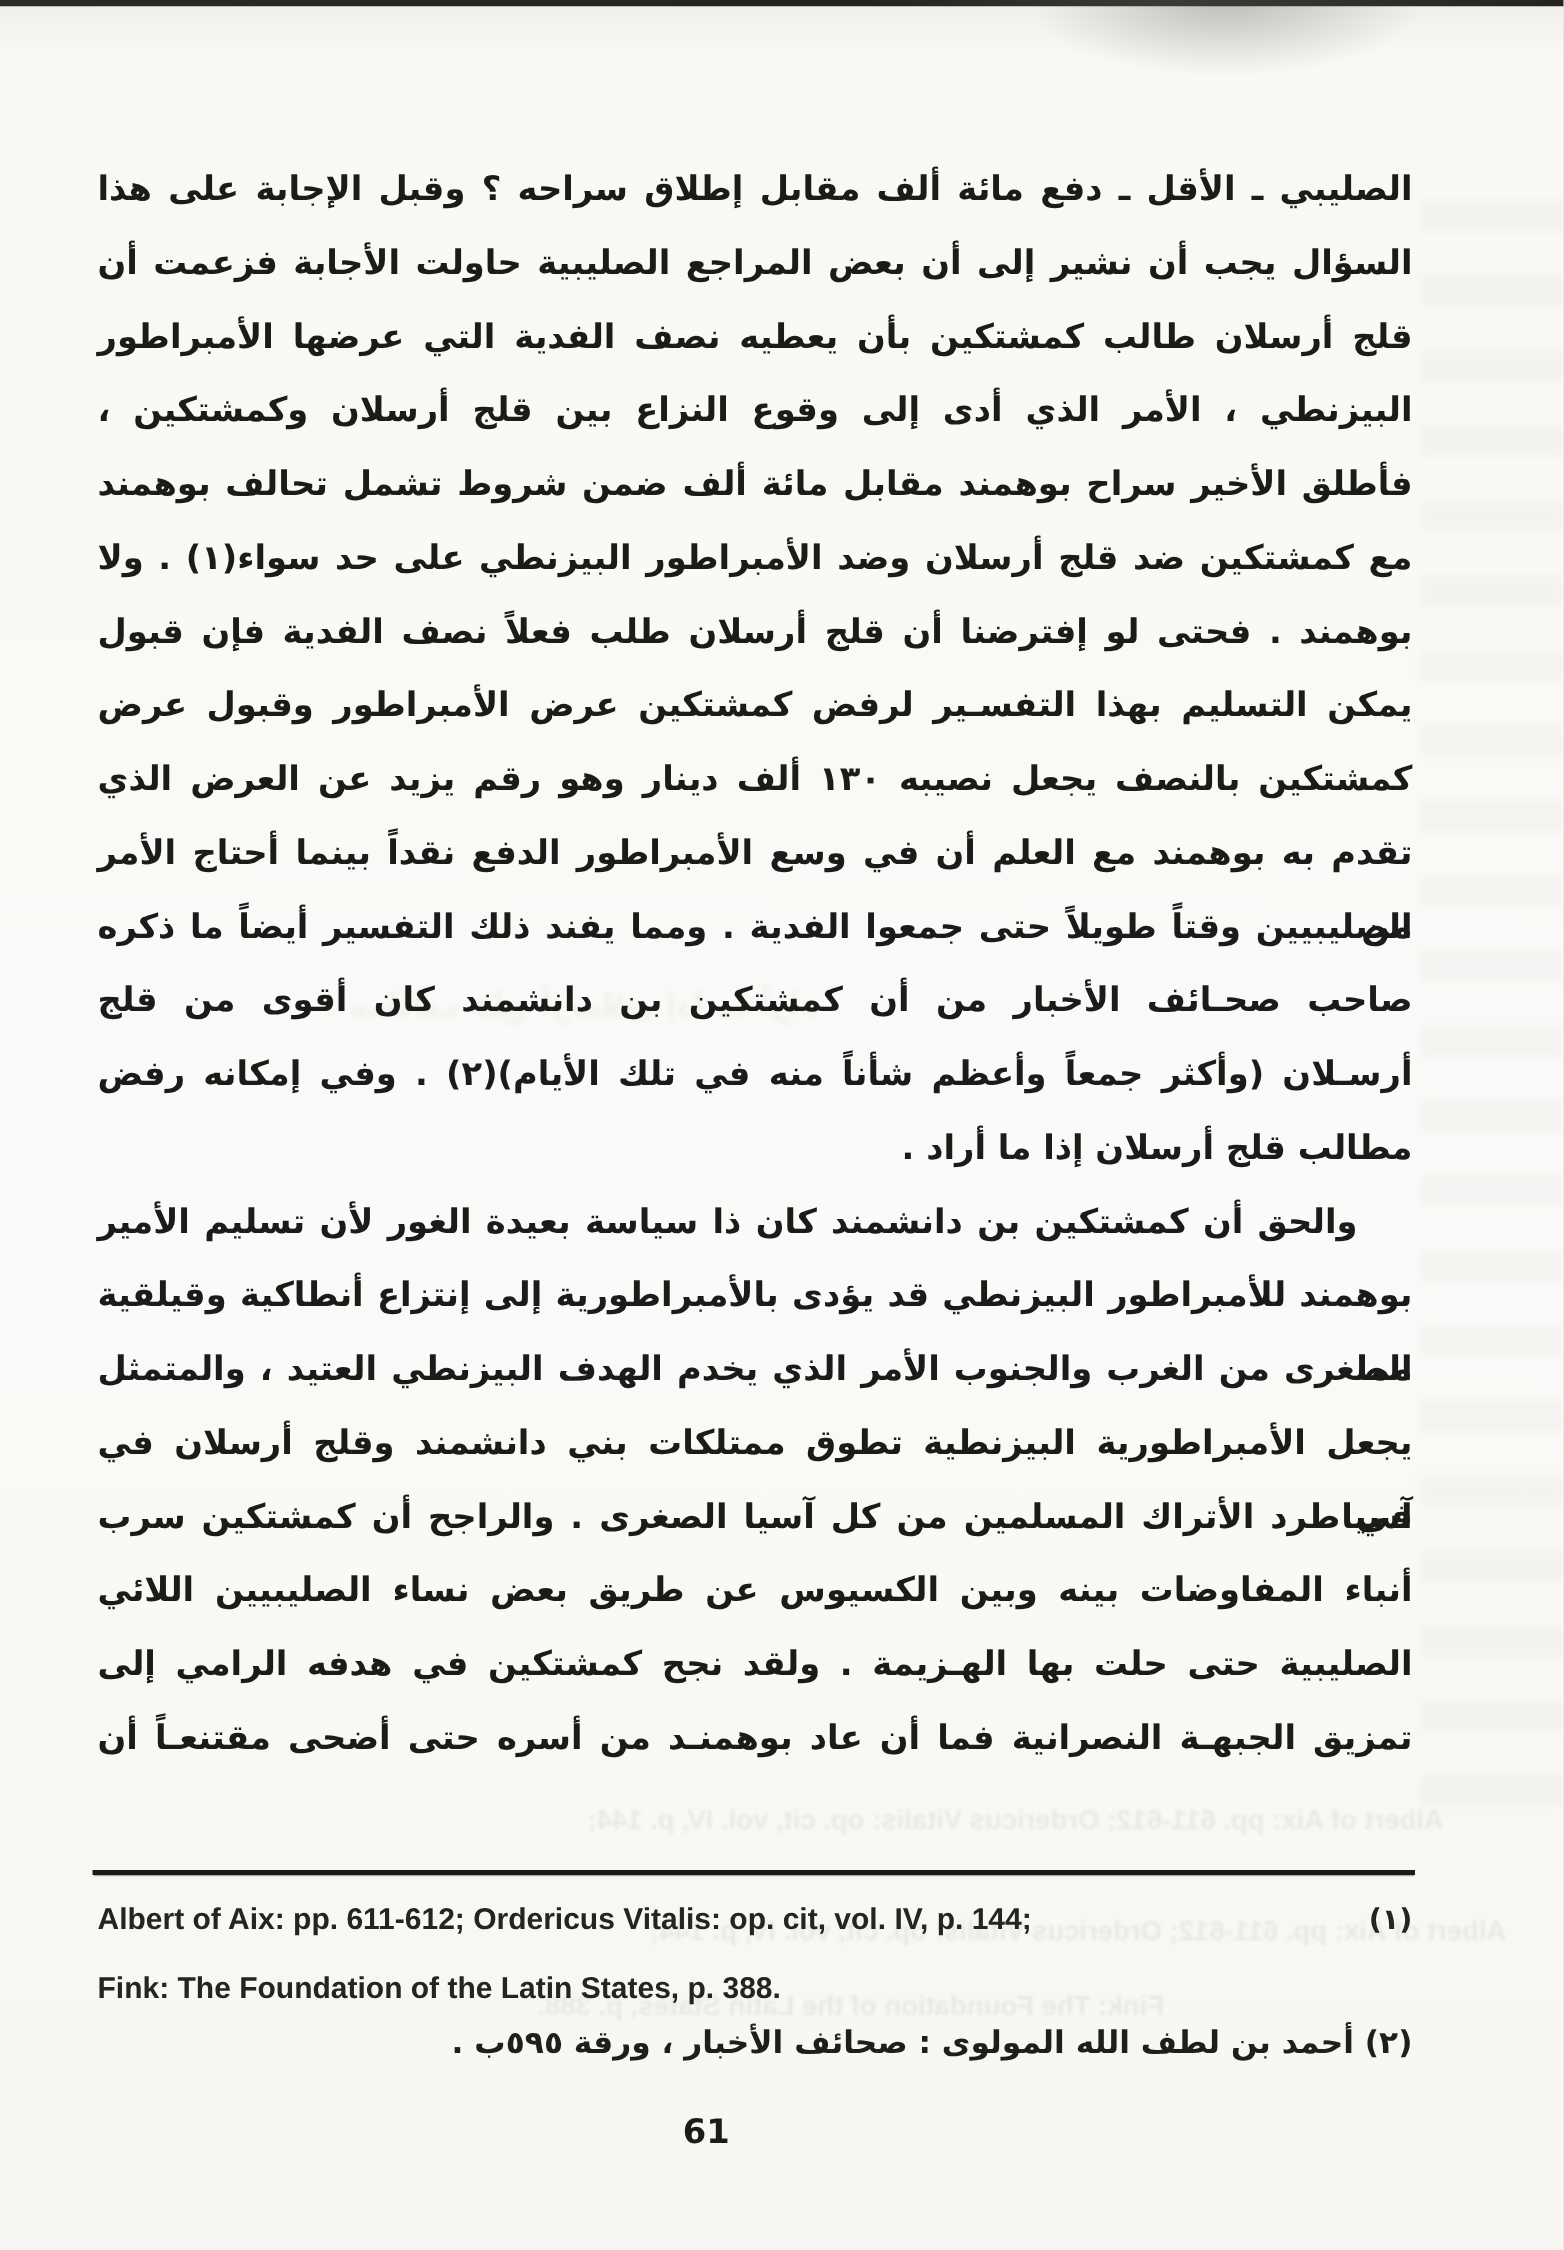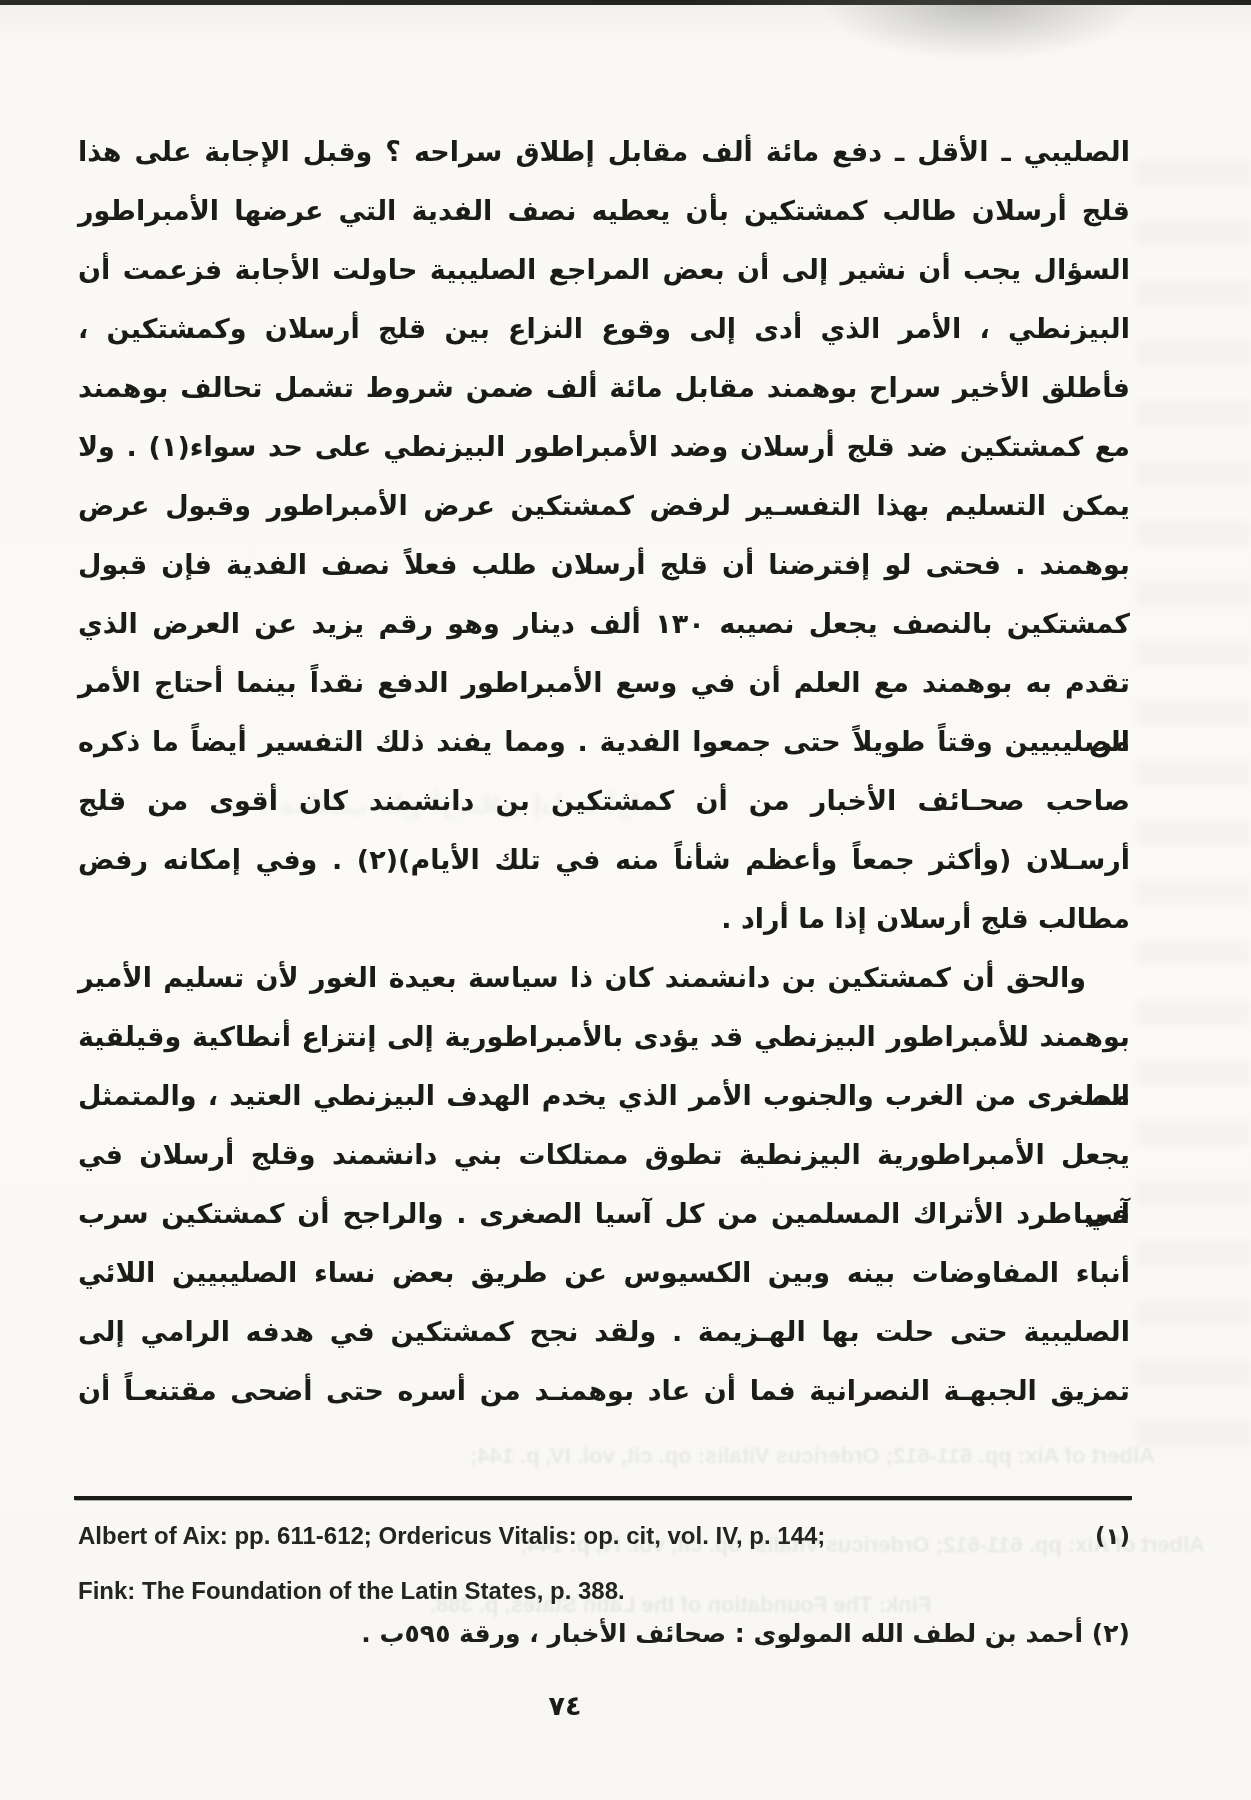--- a/index.html
+++ b/index.html
@@ -104,27 +104,27 @@
   <div class="margin-smudge"></div>
 
   <div class="ghost" style="top:1443px;left:470px;">Albert of Aix: pp. 611-612; Ordericus Vitalis: op. cit, vol. IV, p. 144;</div>
   <div class="ghost" style="top:1532px;left:520px;">Albert of Aix: pp. 611-612; Ordericus Vitalis: op. cit, vol. IV, p. 144;</div>
   <div class="ghost" style="top:1592px;left:430px;">Fink: The Foundation of the Latin States, p. 388.</div>
   <div class="ghost ar" style="top:790px;left:260px;font-size:26px;">مطالب قلج أرسلان إذا ما أراد .</div>
 
   <main class="body-text" dir="rtl">
     <section>
       <div class="line">الصليبي ـ الأقل ـ دفع مائة ألف مقابل إطلاق سراحه ؟ وقبل الإجابة على هذا</div>
+      <div class="line">السؤال يجب أن نشير إلى أن بعض المراجع الصليبية حاولت الأجابة فزعمت أن</div>
       <div class="line">قلج أرسلان طالب كمشتكين بأن يعطيه نصف الفدية التي عرضها الأمبراطور</div>
-      <div class="line">السؤال يجب أن نشير إلى أن بعض المراجع الصليبية حاولت الأجابة فزعمت أن</div>
       <div class="line">البيزنطي ، الأمر الذي أدى إلى وقوع النزاع بين قلج أرسلان وكمشتكين ،</div>
       <div class="line">فأطلق الأخير سراح بوهمند مقابل مائة ألف ضمن شروط تشمل تحالف بوهمند</div>
       <div class="line">مع كمشتكين ضد قلج أرسلان وضد الأمبراطور البيزنطي على حد سواء(١) . ولا</div>
+      <div class="line">بوهمند . فحتى لو إفترضنا أن قلج أرسلان طلب فعلاً نصف الفدية فإن قبول</div>
       <div class="line">يمكن التسليم بهذا التفسـير لرفض كمشتكين عرض الأمبراطور وقبول عرض</div>
-      <div class="line">بوهمند . فحتى لو إفترضنا أن قلج أرسلان طلب فعلاً نصف الفدية فإن قبول</div>
       <div class="line">كمشتكين بالنصف يجعل نصيبه ١٣٠ ألف دينار وهو رقم يزيد عن العرض الذي</div>
       <div class="line">تقدم به بوهمند مع العلم أن في وسع الأمبراطور الدفع نقداً بينما أحتاج الأمر من</div>
       <div class="line">الصليبيين وقتاً طويلاً حتى جمعوا الفدية . ومما يفند ذلك التفسير أيضاً ما ذكره</div>
       <div class="line">صاحب صحـائف الأخبار من أن كمشتكين بن دانشمند كان أقوى من قلج</div>
       <div class="line">أرسـلان (وأكثر جمعاً وأعظم شأناً منه في تلك الأيام)(٢) . وفي إمكانه رفض</div>
       <div class="line end">مطالب قلج أرسلان إذا ما أراد .</div>
     </section>
     <section>
       <div class="line indent">والحق أن كمشتكين بن دانشمند كان ذا سياسة بعيدة الغور لأن تسليم الأمير</div>
       <div class="line">بوهمند للأمبراطور البيزنطي قد يؤدى بالأمبراطورية إلى إنتزاع أنطاكية وقيلقية مما</div>
@@ -141,15 +141,15 @@
 
   <div class="footnotes">
     <div class="fn-row">
       <span>Albert of Aix: pp. 611-612; Ordericus Vitalis: op. cit, vol. IV, p. 144;</span>
       <span class="fn-marker">(١)</span>
     </div>
     <div class="fn-en2">Fink: The Foundation of the Latin States, p. 388.</div>
     <div class="fn-ar" dir="rtl">(٢) أحمد بن لطف الله المولوى : صحائف الأخبار ، ورقة ٥٩٥ب .</div>
   </div>
 
-  <div class="page-number">٧٤</div>
+  <div class="page-number">61</div>
 
 </div>
 
 </body></html>

